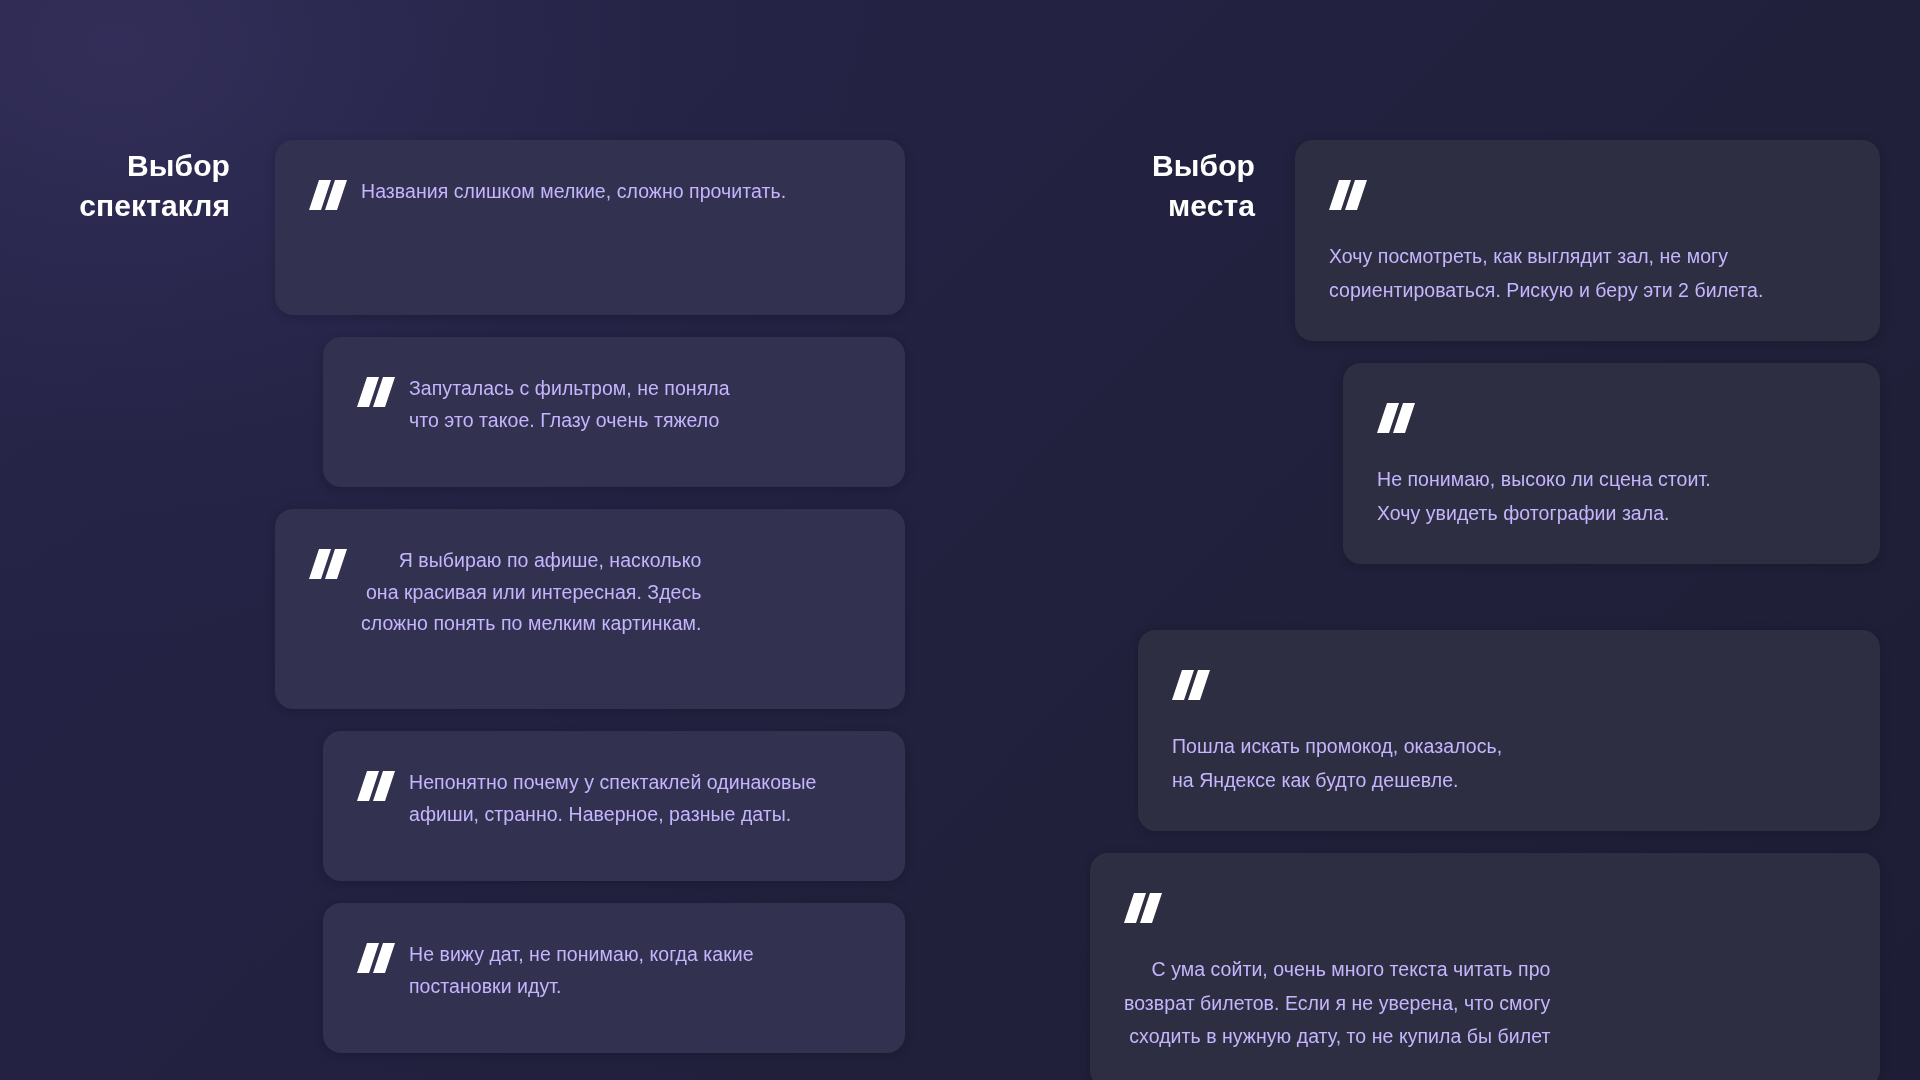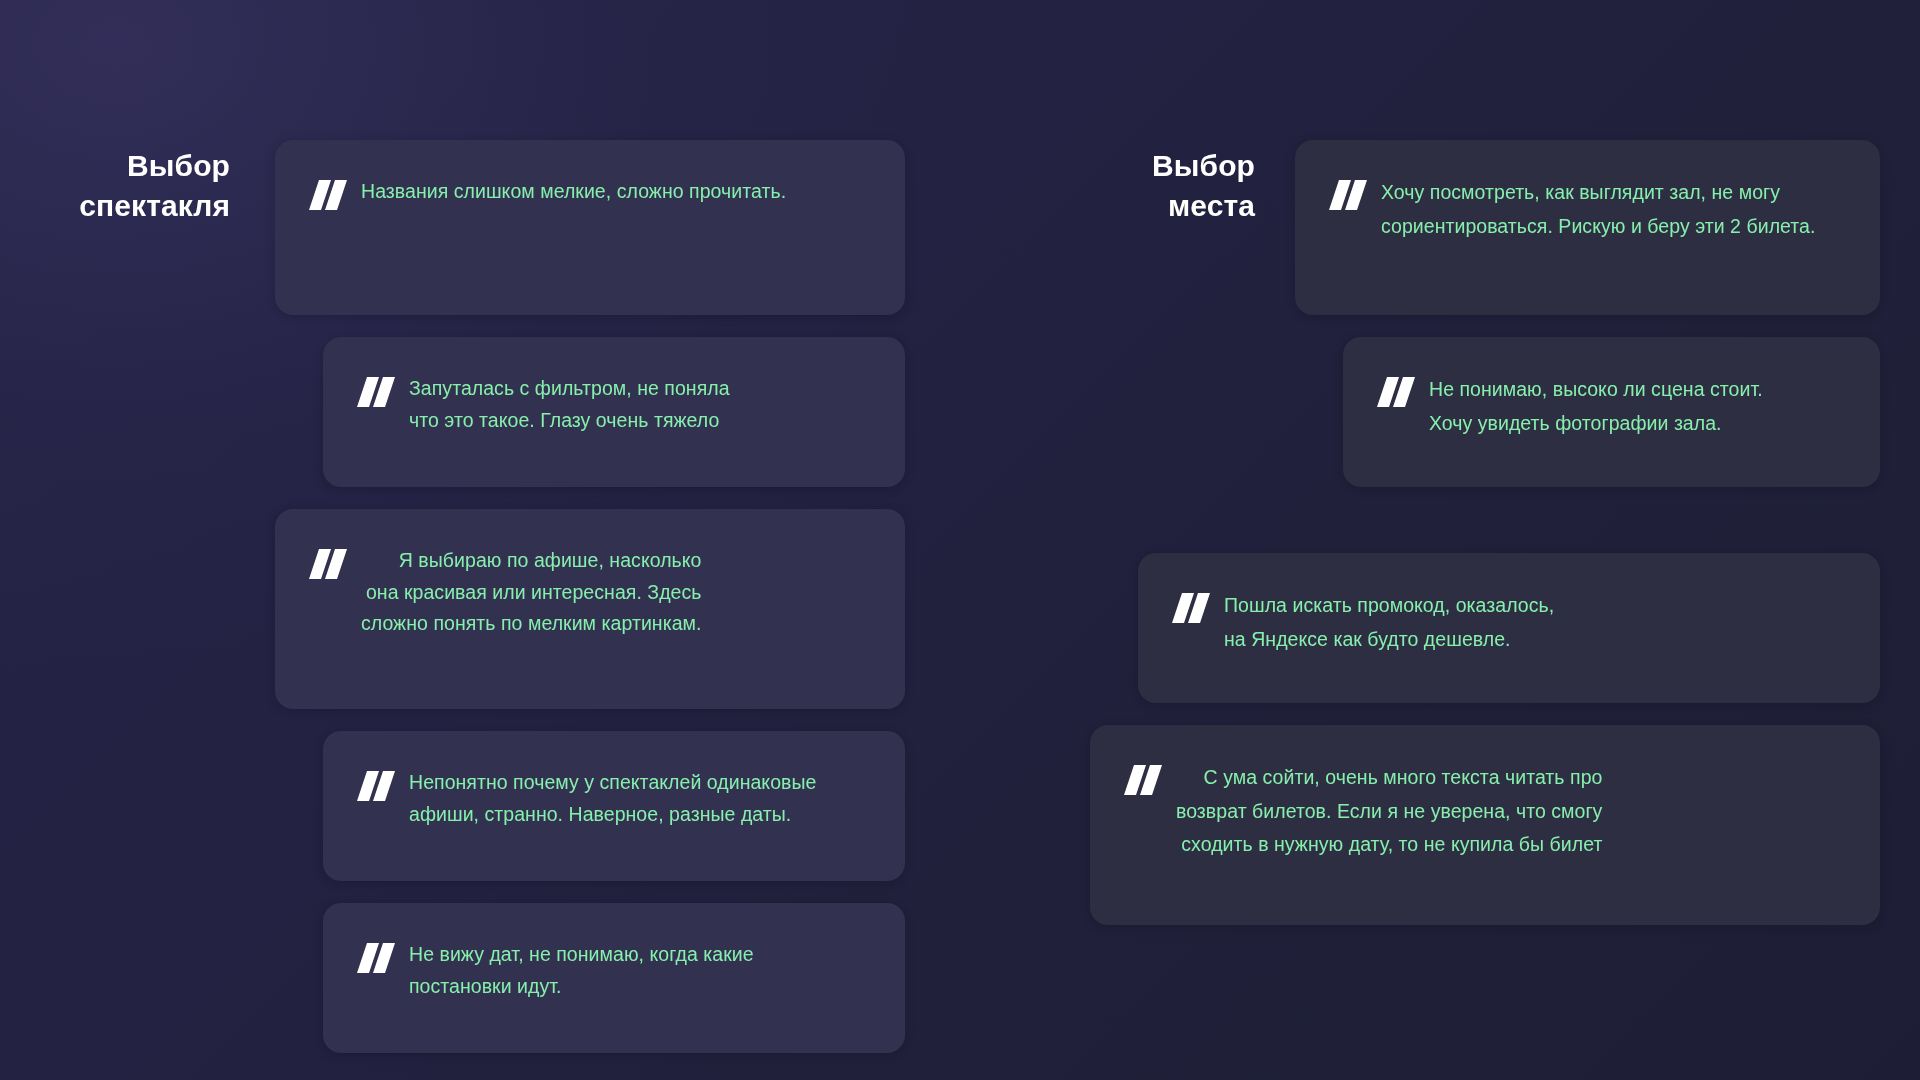--- a/index.html
+++ b/index.html
@@ -67,41 +67,41 @@
     border-radius: 18px;
     padding: 34px 36px 34px 34px;
     display:flex;
     align-items:flex-start;
     gap: 14px;
     box-shadow: 0 2px 10px rgba(10,10,24,0.25);
   }
   .card + .card { margin-top: 22px; }
 
   .card--violet { background: #323150; }
-  .card--slate  { background: #2e2e43; }
+  .card--slate  { background: #2e2e43; flex-direction: column; }
 
   
   .h-tall   { min-height: 175px; }
   .h-med    { min-height: 150px; margin-left: 48px; }
   .h-xl     { min-height: 200px; text-align: right; }
 
   .quote-icon {
     flex: 0 0 auto;
     width: 38px;
     height: 46px;
     margin-top: 4px;
     display:block;
   }
   .quote-icon svg { display:block; width:100%; height:100%; }
 
   .quote-text {
     font-size: 19.5px;
     line-height: 1.62;
     font-weight: 400;
-    color: #86efac;
+    color: #c4b5fd;
     letter-spacing: 0.05px;
     white-space: pre-line;
     padding-top: 2px;
   }
   .card--slate .quote-text { line-height: 1.72; }
 </style>
 </head>
 <body>
 
 <div class="bg-wash"></div>

